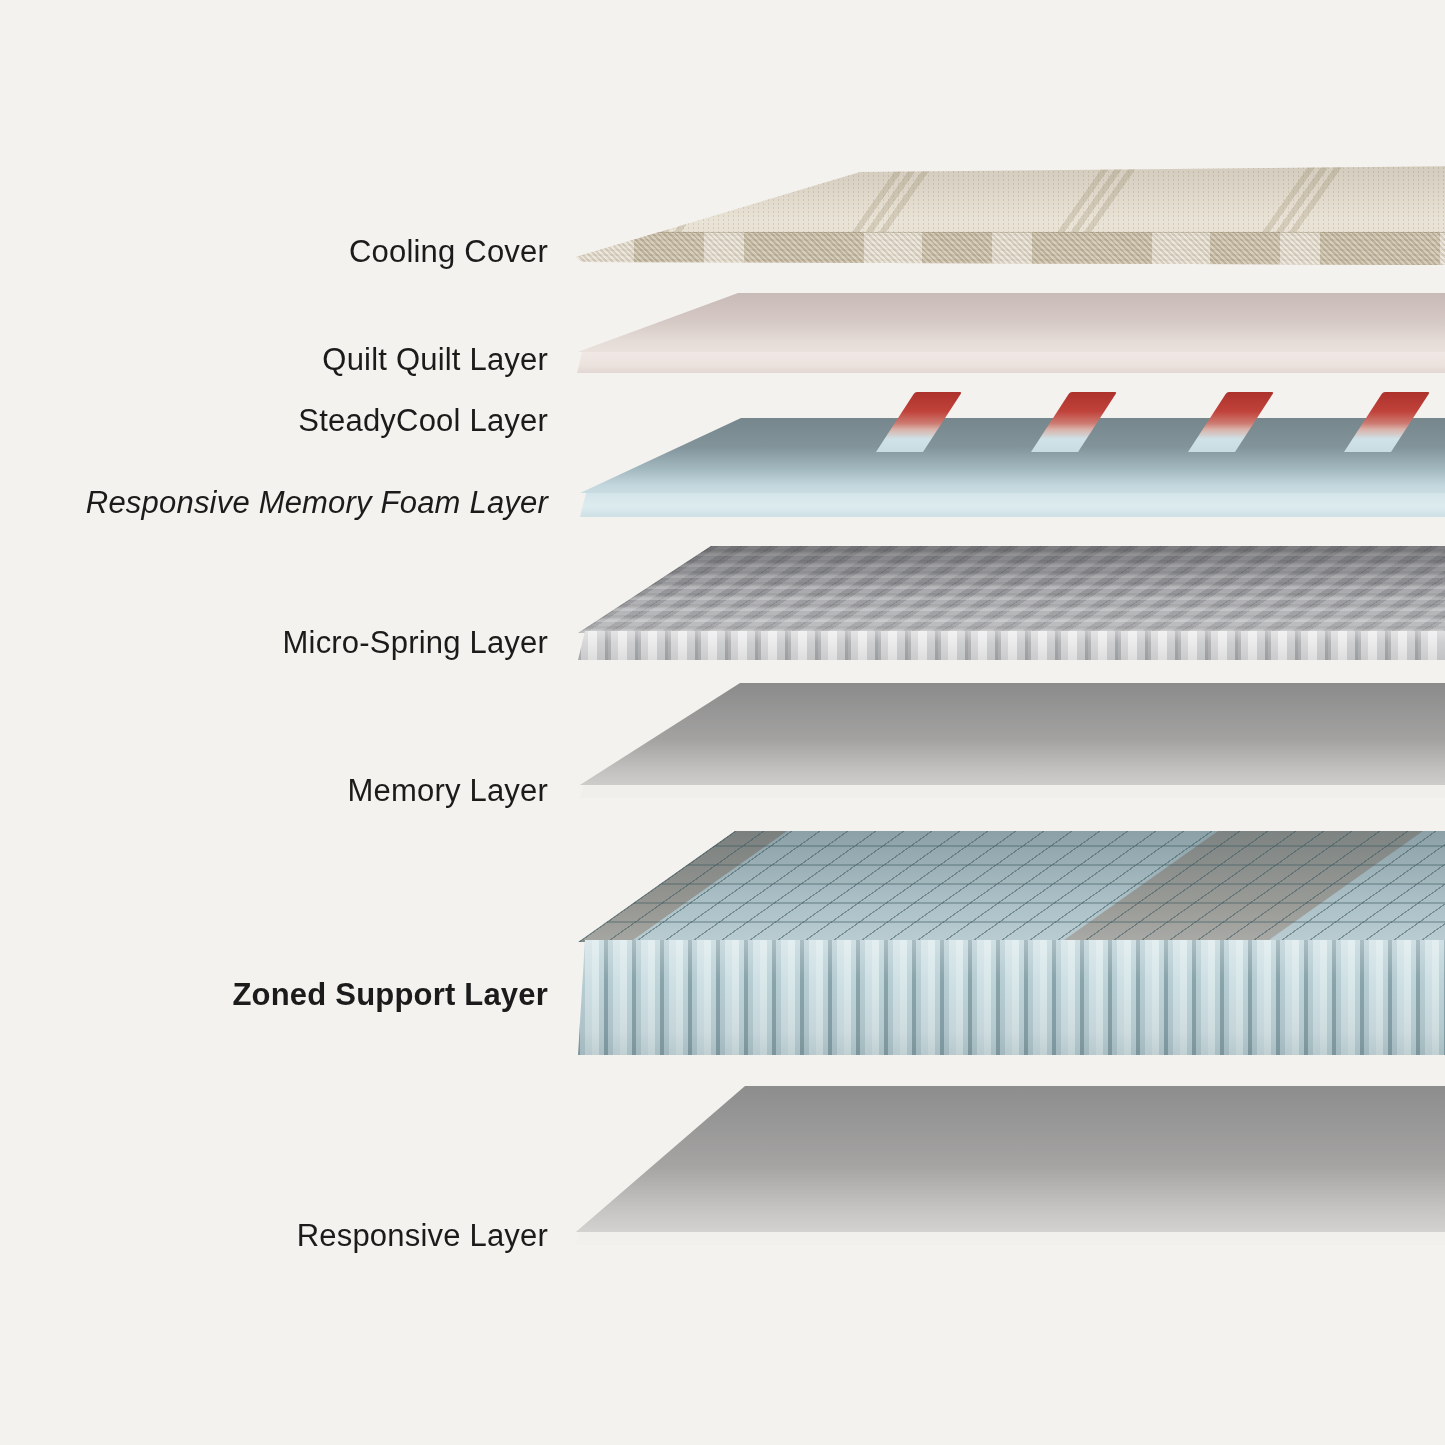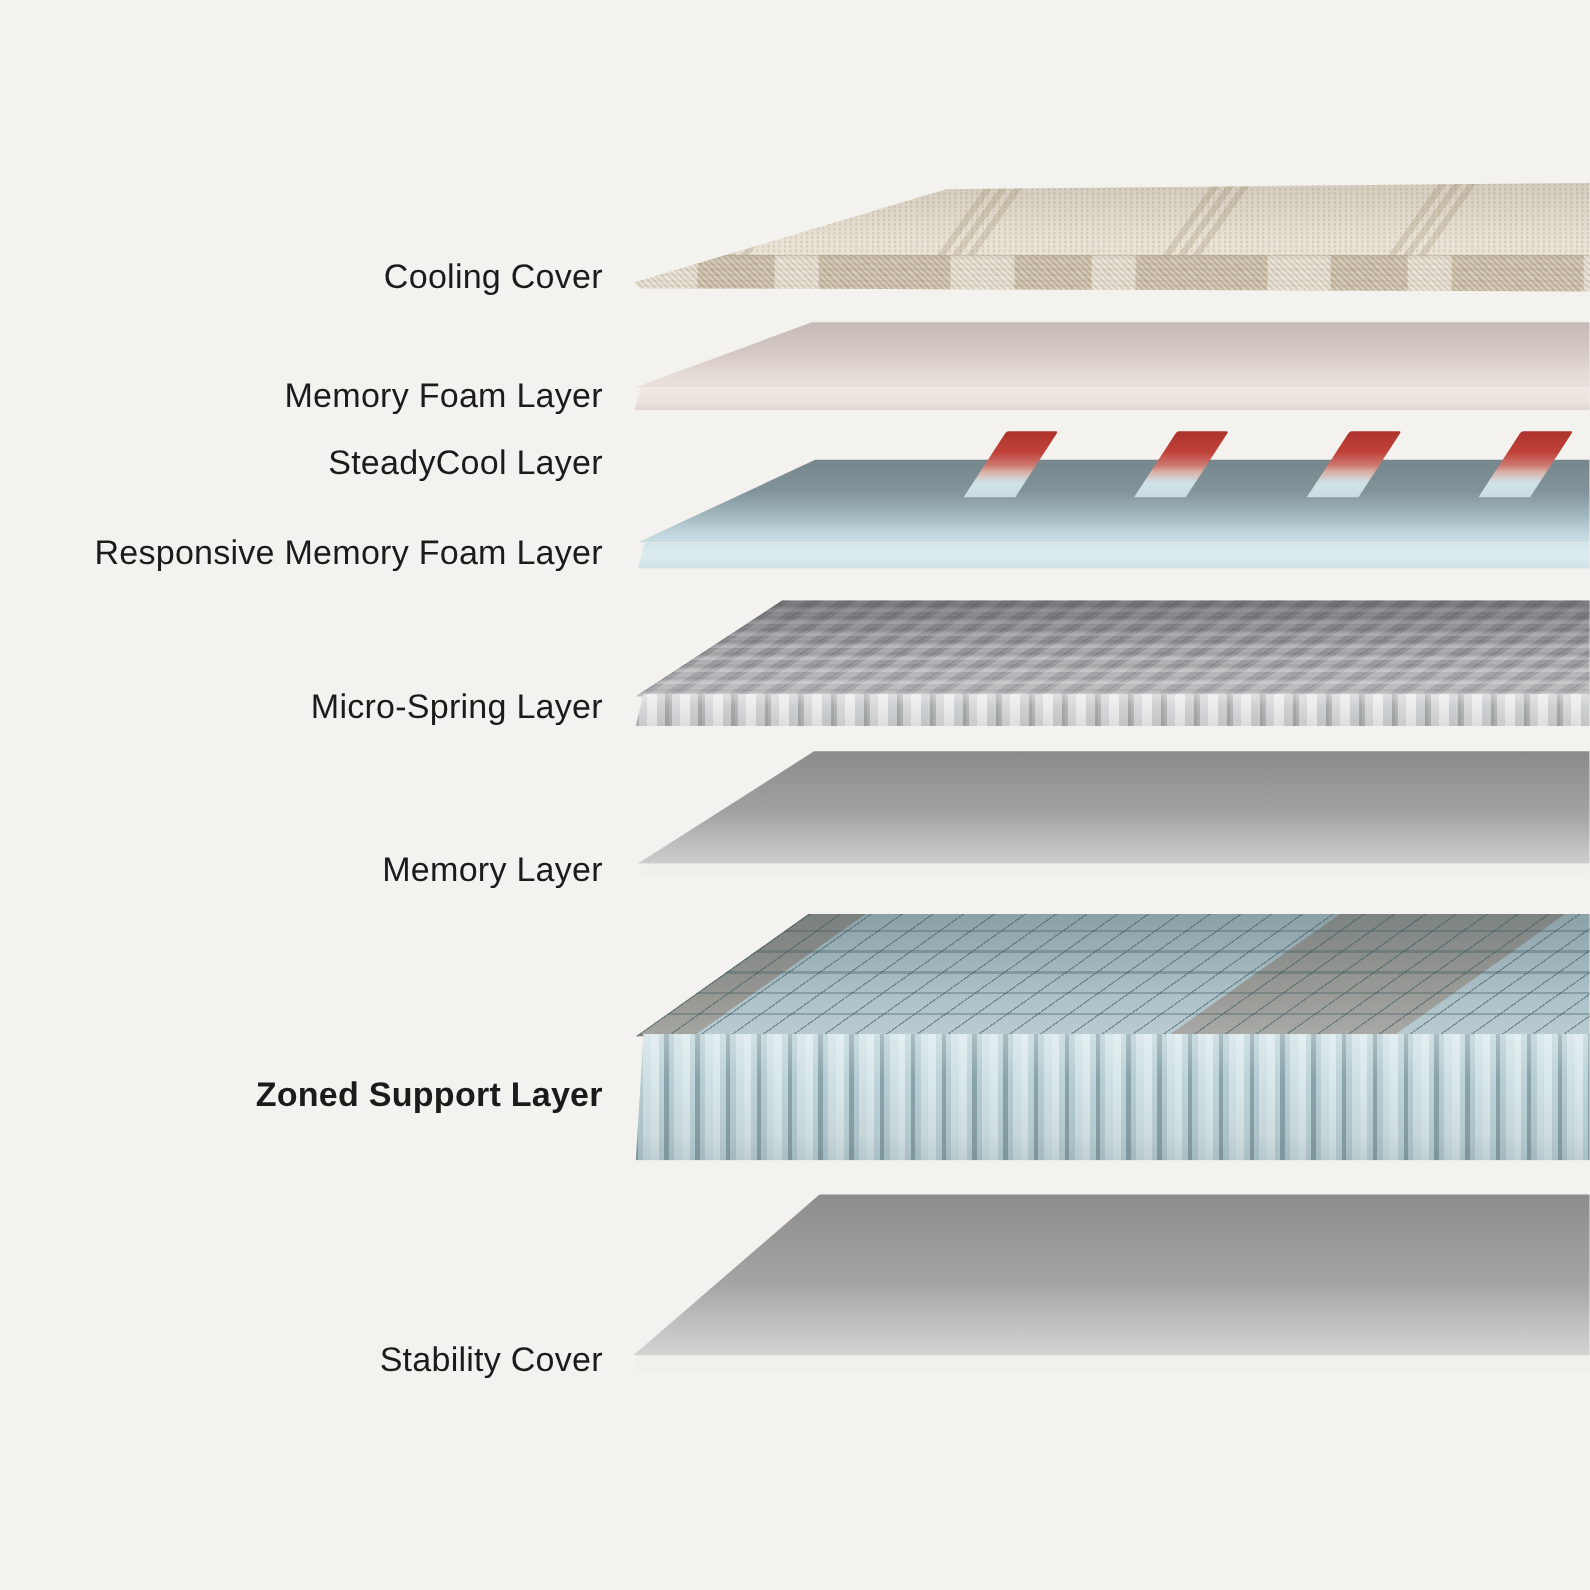--- a/index.html
+++ b/index.html
@@ -17,21 +17,21 @@
     right:925px;
     transform:translateY(-50%);
     white-space:nowrap;
     font-size:31px;
     color:#1b1b1b;
     letter-spacing:.2px;
   }
   .lb-cover{top:252px;}
   .lb-quilt{top:360px;}
   .lb-steady{top:421px;text-align:center;}
-  .lb-memory{top:503px;}
+  .lb-memory{top:503px;font-style:italic;}
   .lb-micro{top:643px;}
   .lb-comfort{top:791px;}
   .lb-zoned{top:995px;font-weight:bold;}
   .lb-stability{top:1236px;}
 
   
   .face{position:absolute;}
   .topface{transform-origin:top left;}
 
   
@@ -169,27 +169,27 @@
     background:#f2f0ed;
     box-shadow:0 2px 3px rgba(80,75,70,.08);
   }
 </style>
 </head>
 <body>
 
 <div class="canvas">
 
   <div class="label lb-cover">Cooling Cover</div>
-  <div class="label lb-quilt">Memory Foam Layer</div>
+  <div class="label lb-quilt">Quilt Quilt Layer</div>
   <div class="label lb-steady">SteadyCool Layer</div>
   <div class="label lb-memory">Responsive Memory Foam Layer</div>
   <div class="label lb-micro">Micro-Spring Layer</div>
   <div class="label lb-comfort">Memory Layer</div>
   <div class="label lb-zoned">Zoned Support Layer</div>
-  <div class="label lb-stability">Stability Cover</div>
+  <div class="label lb-stability">Responsive Layer</div>
 
   <div class="cover">
     <div class="cover-band"></div>
   </div>
 
   <div class="face topface quilt-top"></div>
   <div class="face quilt-edge"></div>
 
   <div class="face topface memory-top"></div>
   <div class="face memory-edge"></div>

